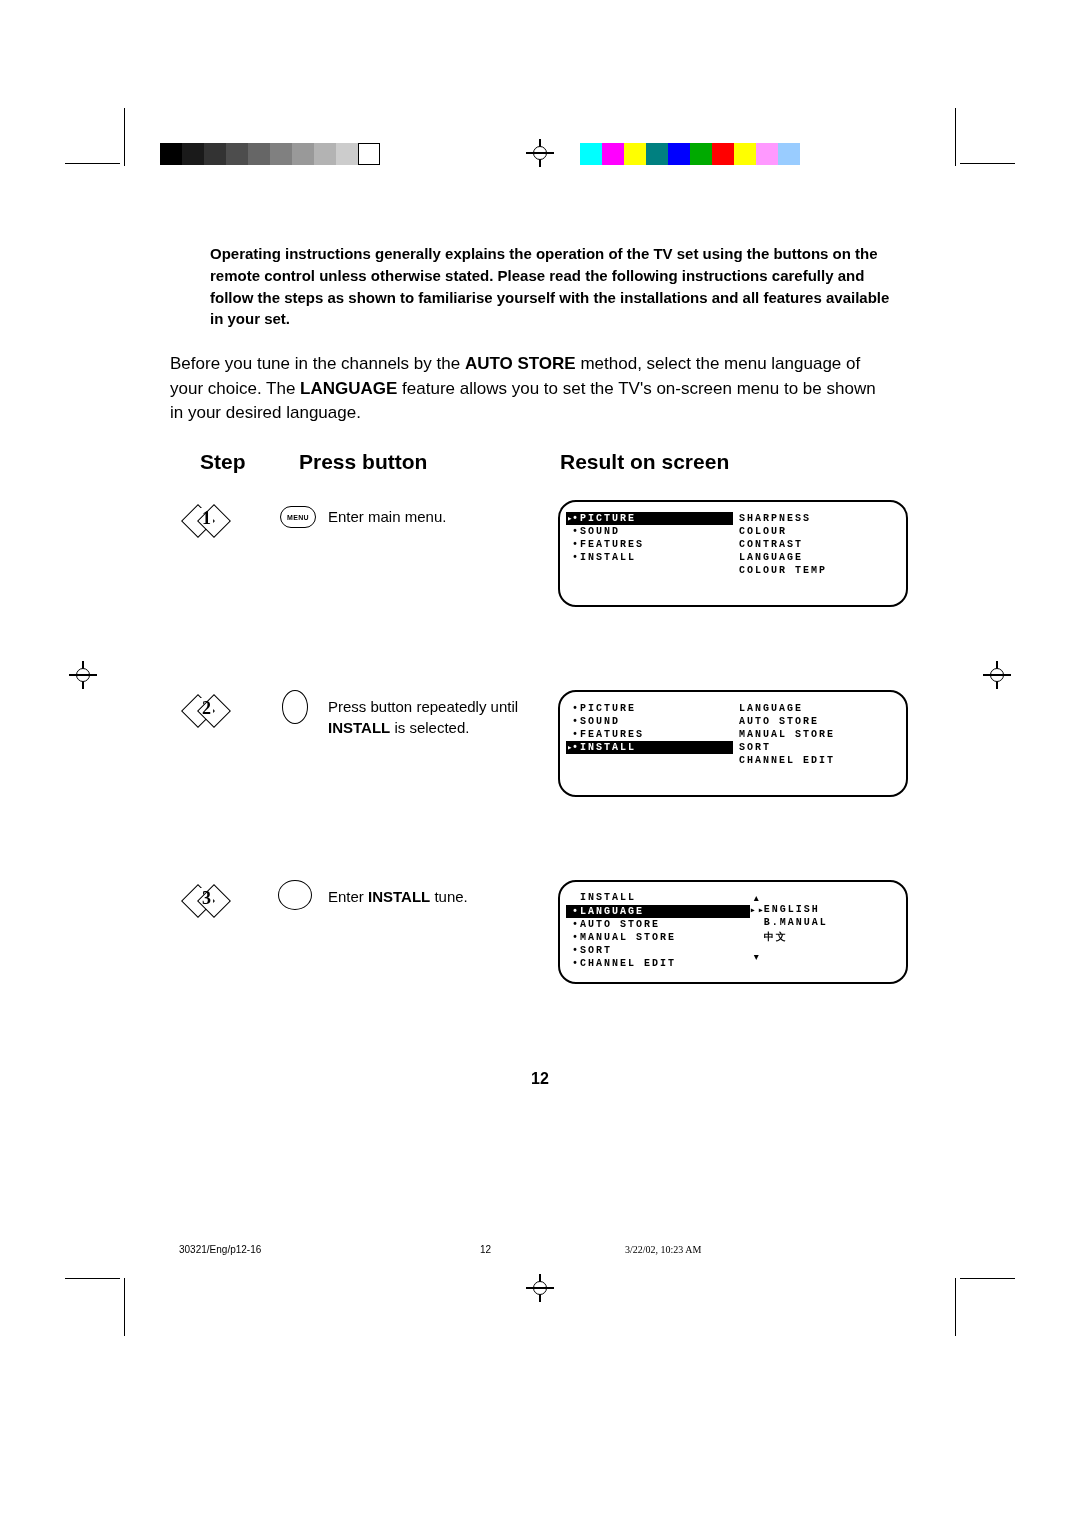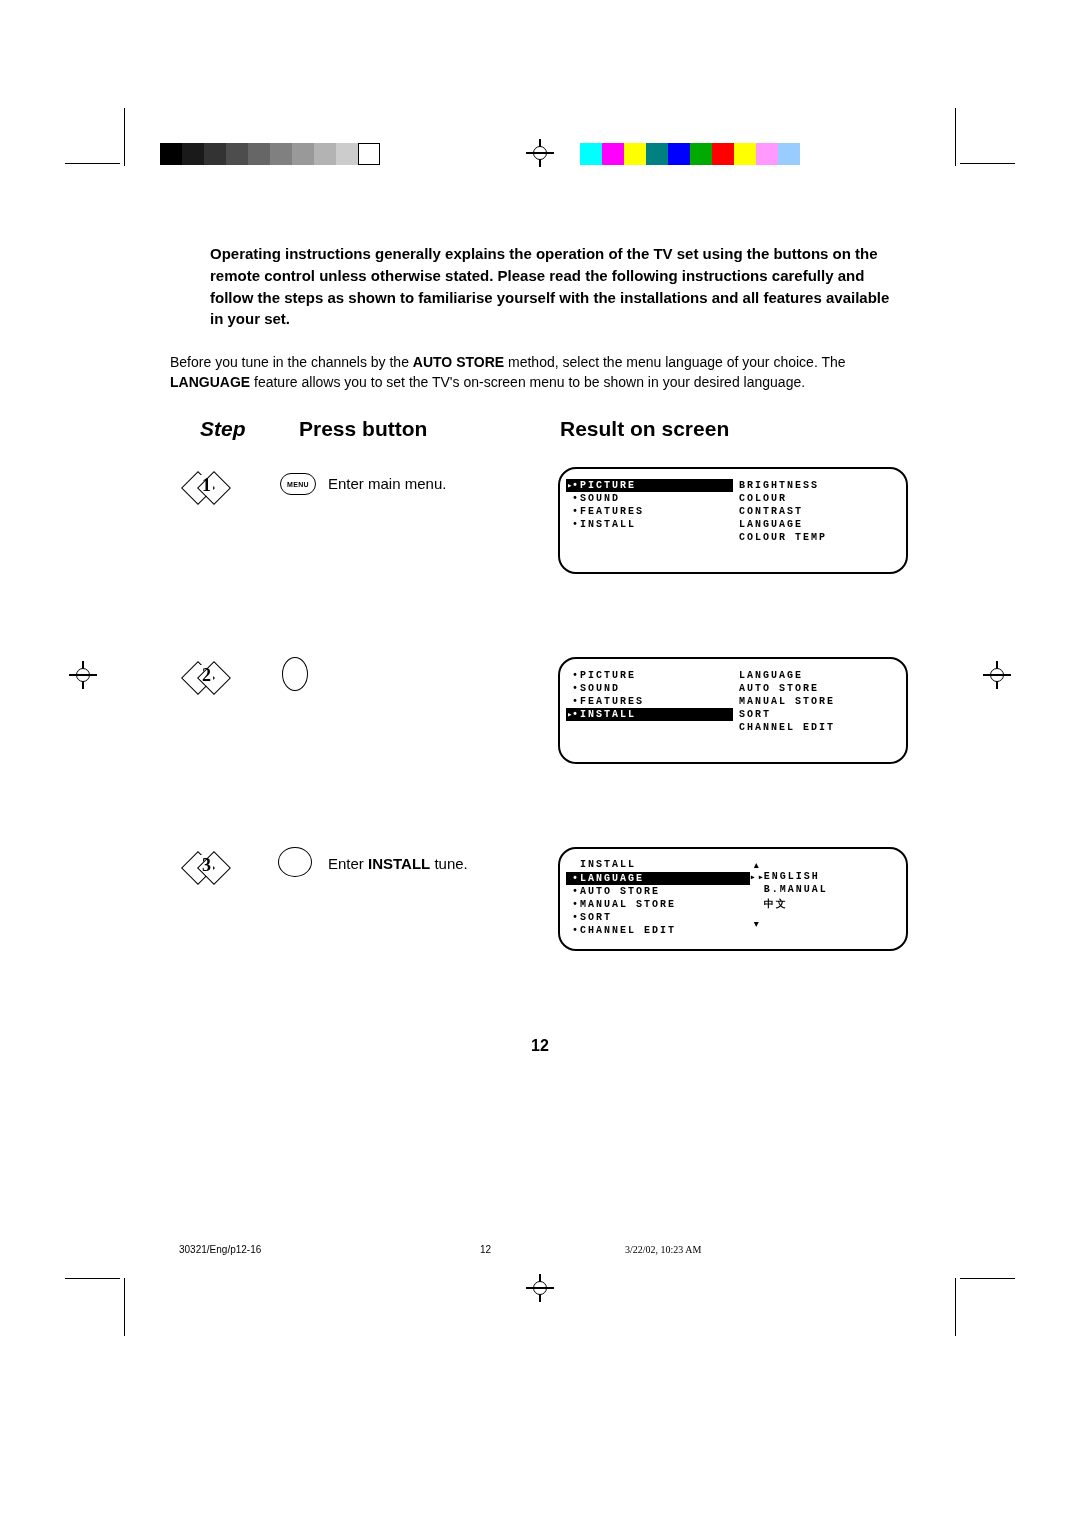--- a/index.html
+++ b/index.html
@@ -29,25 +29,25 @@
   .color-bar { position:absolute; top:143px; left:580px; height:22px; display:flex; }
   .color-bar div { width:22px; height:22px; }
 
   
   .page { position:absolute; top:215px; left:160px; width:760px; }
 
   .title-band { background:#000; color:#fff; text-align:center; font-weight:bold; padding:10px 0; font-variant:small-caps; letter-spacing:0.3px; font-size:18px; line-height:1.35; }
   .title-band .l1, .title-band .l2 { display:block; }
 
   .intro-bold { font-weight:bold; font-size:15px; line-height:1.45; margin:28px 0 0 50px; width:680px; }
-  .intro-normal { font-size:14px; line-height:1.45; margin:22px 0 0 10px; width:720px; }
+  .intro-normal { font-size:17px; line-height:1.45; margin:22px 0 0 10px; width:720px; }
 
   .col-headers { margin-top:24px; position:relative; height:30px; }
   .col-headers span { position:absolute; font-weight:bold; font-size:21px; }
-  .h-step { left:40px;font-style:italic; }
+  .h-step { left:40px; }
   .h-press { left:130px;margin-left:9px; }
   .h-result { left:400px;text-align:right; }
 
   .step-row { position:relative; margin-top:20px; min-height:150px; }
   .step-num { position:absolute; left:28px; top:6px; width:38px; height:30px; }
   .step-num::before, .step-num::after { content:""; position:absolute; width:22px; height:22px; border:1.5px solid #000; transform:rotate(45deg); }
   .step-num::before { left:-2px; top:3px; }
   .step-num::after { left:14px; top:3px; }
   .step-num .n { position:absolute; left:12px; top:2px; font-size:18px; font-weight:bold; font-family: Georgia, serif; background:#fff; padding:0 2px; }
 
@@ -151,35 +151,38 @@
     <div class="step-text">Enter main menu.</div>
     <div class="tv-screen">
       <div class="menu-cols">
         <div class="menu-left">
           <div class="menu-item sel"><span class="arrow">▸</span><span class="bullet">•</span><span>PICTURE</span></div>
           <div class="menu-item"><span class="bullet">•</span><span>SOUND</span></div>
           <div class="menu-item"><span class="bullet">•</span><span>FEATURES</span></div>
           <div class="menu-item"><span class="bullet">•</span><span>INSTALL</span></div>
         </div>
         <div class="menu-right">
-          <div class="menu-item">BRIGHTNESS</div>
+          <div class="menu-item">SHARPNESS</div>
           <div class="menu-item">COLOUR</div>
           <div class="menu-item">CONTRAST</div>
           <div class="menu-item">LANGUAGE</div>
           <div class="menu-item">COLOUR TEMP</div>
         </div>
       </div>
     </div>
   </div>
 
   <div class="step-row" style="margin-top:40px">
     <div class="step-num">
         <span class="n">2</span>
       </div>
     <div class="btn-round"></div>
+    <div class="step-text">
+      <span>Press button repeatedly until </span><b>INSTALL</b><span> is selected.</span>
+    </div>
     <div class="tv-screen">
       <div class="menu-cols">
         <div class="menu-left">
           <div class="menu-item"><span class="bullet">•</span><span>PICTURE</span></div>
           <div class="menu-item"><span class="bullet">•</span><span>SOUND</span></div>
           <div class="menu-item"><span class="bullet">•</span><span>FEATURES</span></div>
           <div class="menu-item sel"><span class="arrow">▸</span><span class="bullet">•</span><span>INSTALL</span></div>
         </div>
         <div class="menu-right">
           <div class="menu-item">LANGUAGE</div>

